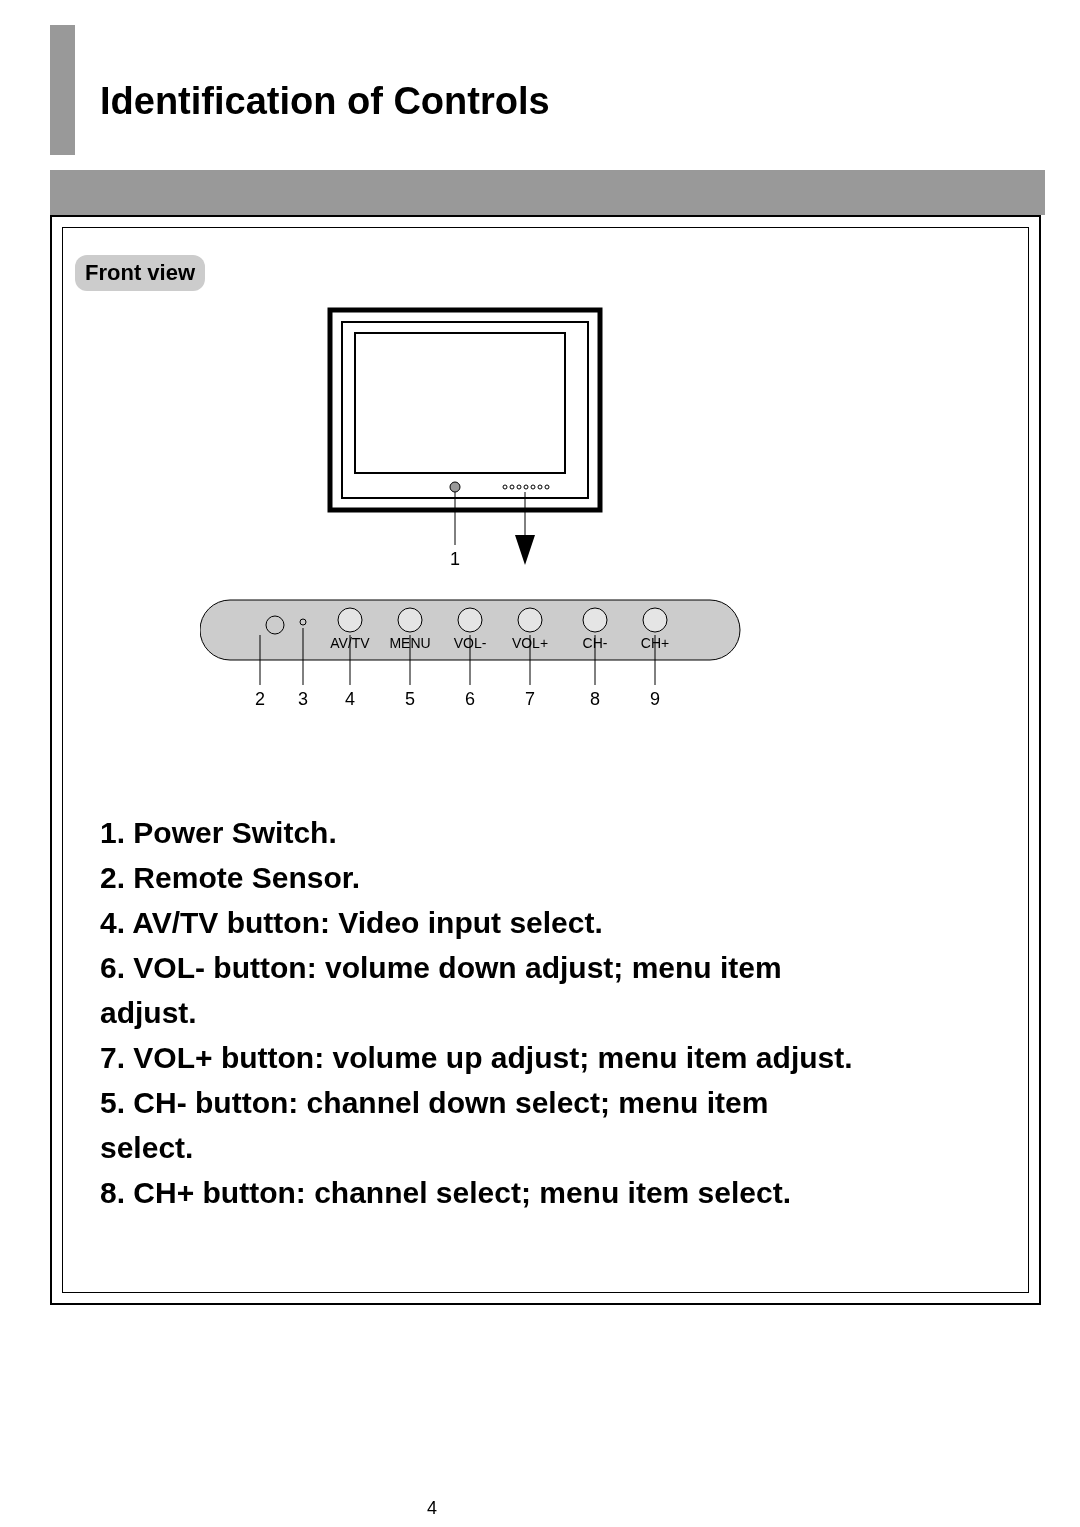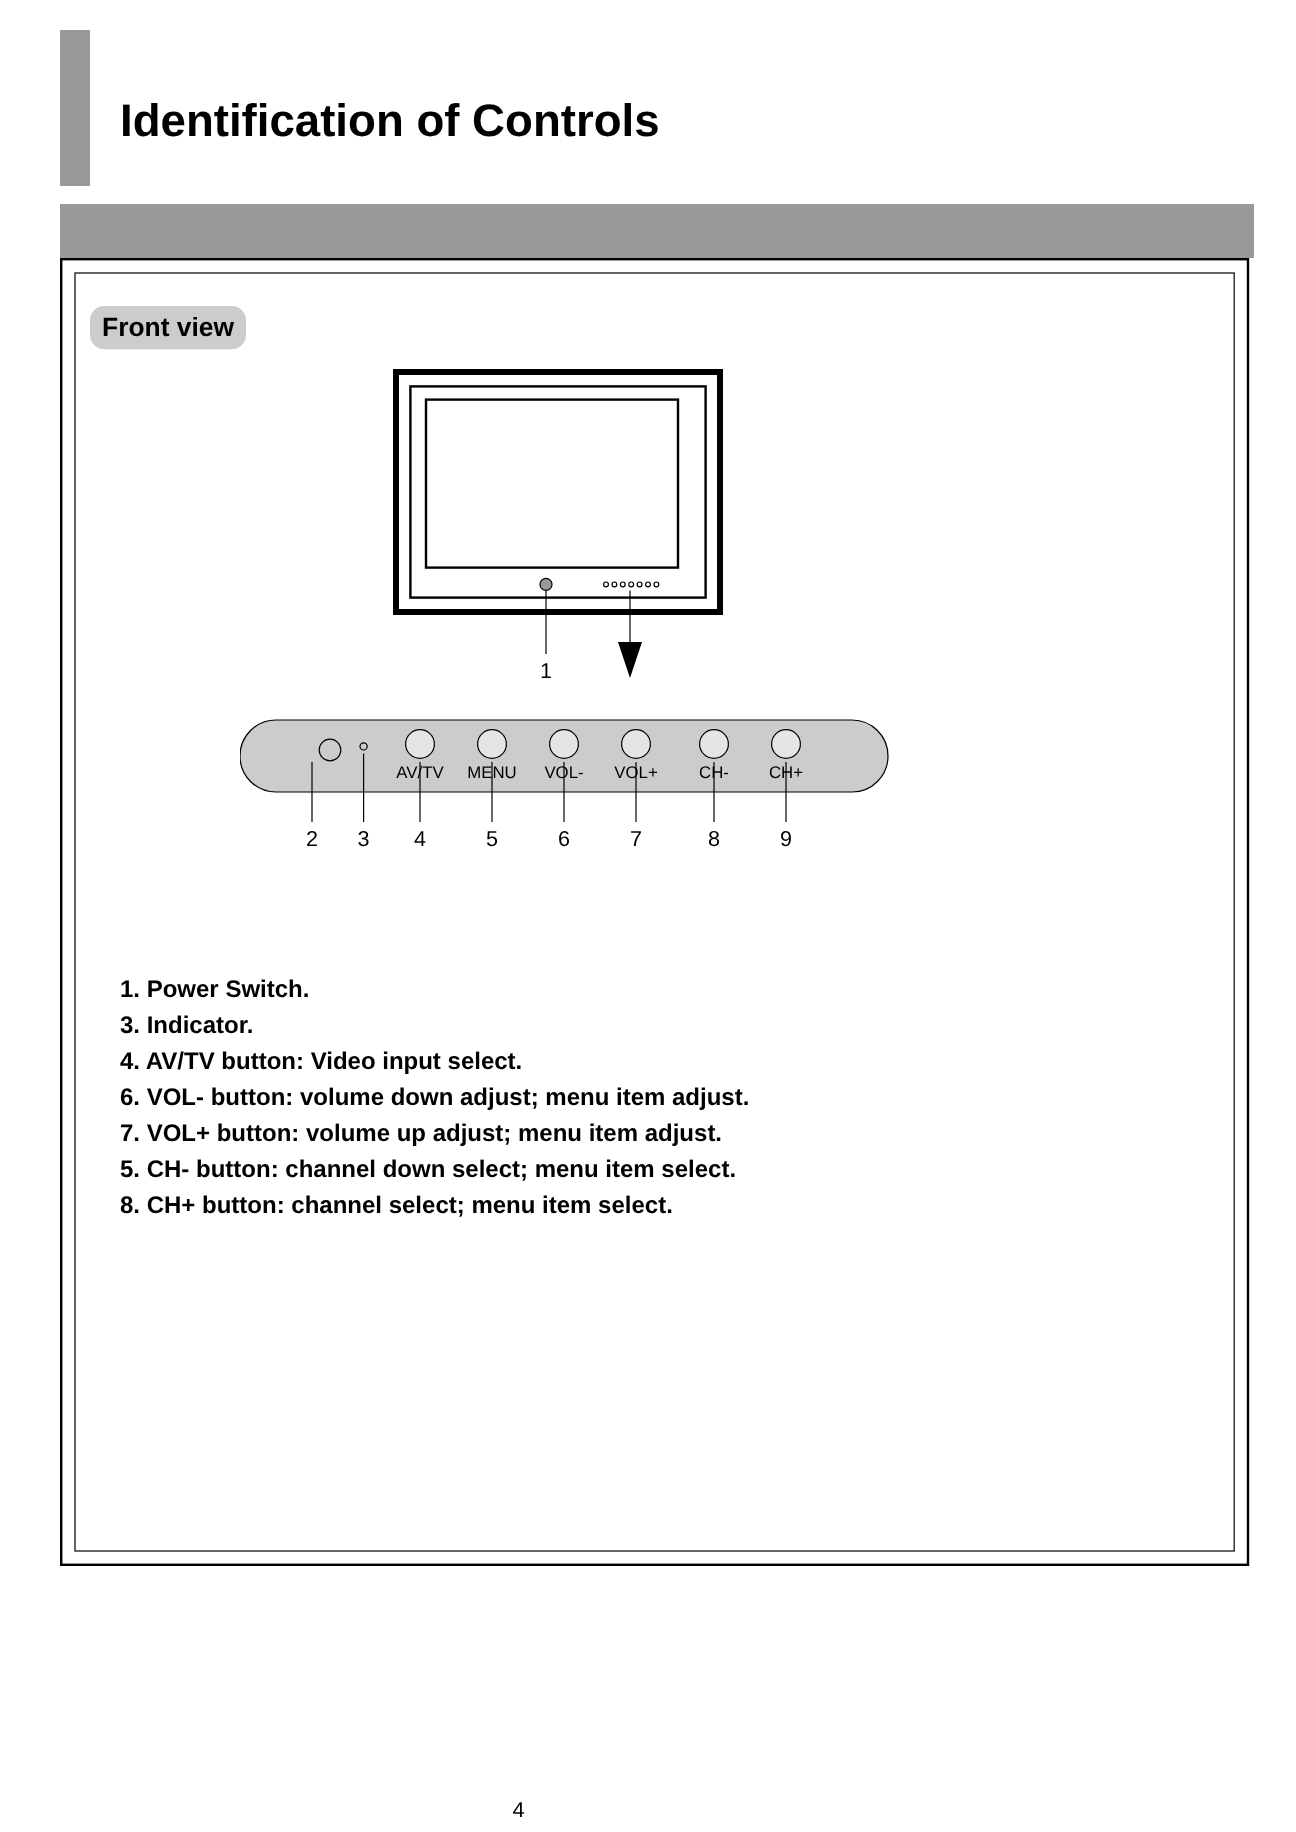--- a/index.html
+++ b/index.html
@@ -4,21 +4,21 @@
 <style>
   html,body{margin:0;padding:0;background:#fff;font-family:Arial,Helvetica,sans-serif;color:#000;}
   .page{width:864px;height:1527px;position:relative;box-sizing:border-box;}
   .tab{position:absolute;left:50px;top:25px;width:25px;height:130px;background:#999;}
   .title{position:absolute;left:100px;top:80px;font-size:38px;font-weight:bold;}
   .bar{position:absolute;left:50px;top:170px;width:995px;height:45px;background:#999;}
   .frame{position:absolute;left:50px;top:215px;width:991px;height:1090px;border:2px solid #000;box-sizing:border-box;}
   .frame-inner{position:absolute;left:10px;top:10px;right:10px;bottom:10px;border:1px solid #000;}
   .badge{position:absolute;left:75px;top:255px;background:#ccc;padding:5px 10px;font-weight:bold;font-size:22px;border-radius:12px;}
   .diagram{position:absolute;left:200px;top:300px;width:700px;}
-  .list{position:absolute;left:100px;top:810px;font-size:20px;font-weight:bold;line-height:1.5;}
+  .list{position:absolute;left:100px;top:810px;font-size:30px;font-weight:bold;line-height:1.5;}
   .pnum{position:absolute;left:0;right:0;bottom:8px;text-align:center;font-size:18px;}
 </style>
 </head>
 <body>
 
 <div class="page">
   <div class="tab"></div>
   <div class="title">Identification of Controls</div>
   <div class="bar"></div>
 
@@ -93,21 +93,21 @@
           <text x="330" y="105">7</text>
           <text x="395" y="105">8</text>
           <text x="455" y="105">9</text>
         </g>
       </g>
     </svg>
   </div>
 
   <div class="list">
     <div>1. Power Switch.</div>
-    <div>3. Indicator.</div>
+    <div>2. Remote Sensor.</div>
     <div>4. AV/TV button: Video input select.</div>
     <div>6. VOL- button: volume down adjust; menu item adjust.</div>
     <div>7. VOL+ button: volume up adjust; menu item adjust.</div>
     <div>5. CH- button: channel down select; menu item select.</div>
     <div>8. CH+ button: channel select; menu item select.</div>
   </div>
 
   <div class="pnum">4</div>
 </div>
 

